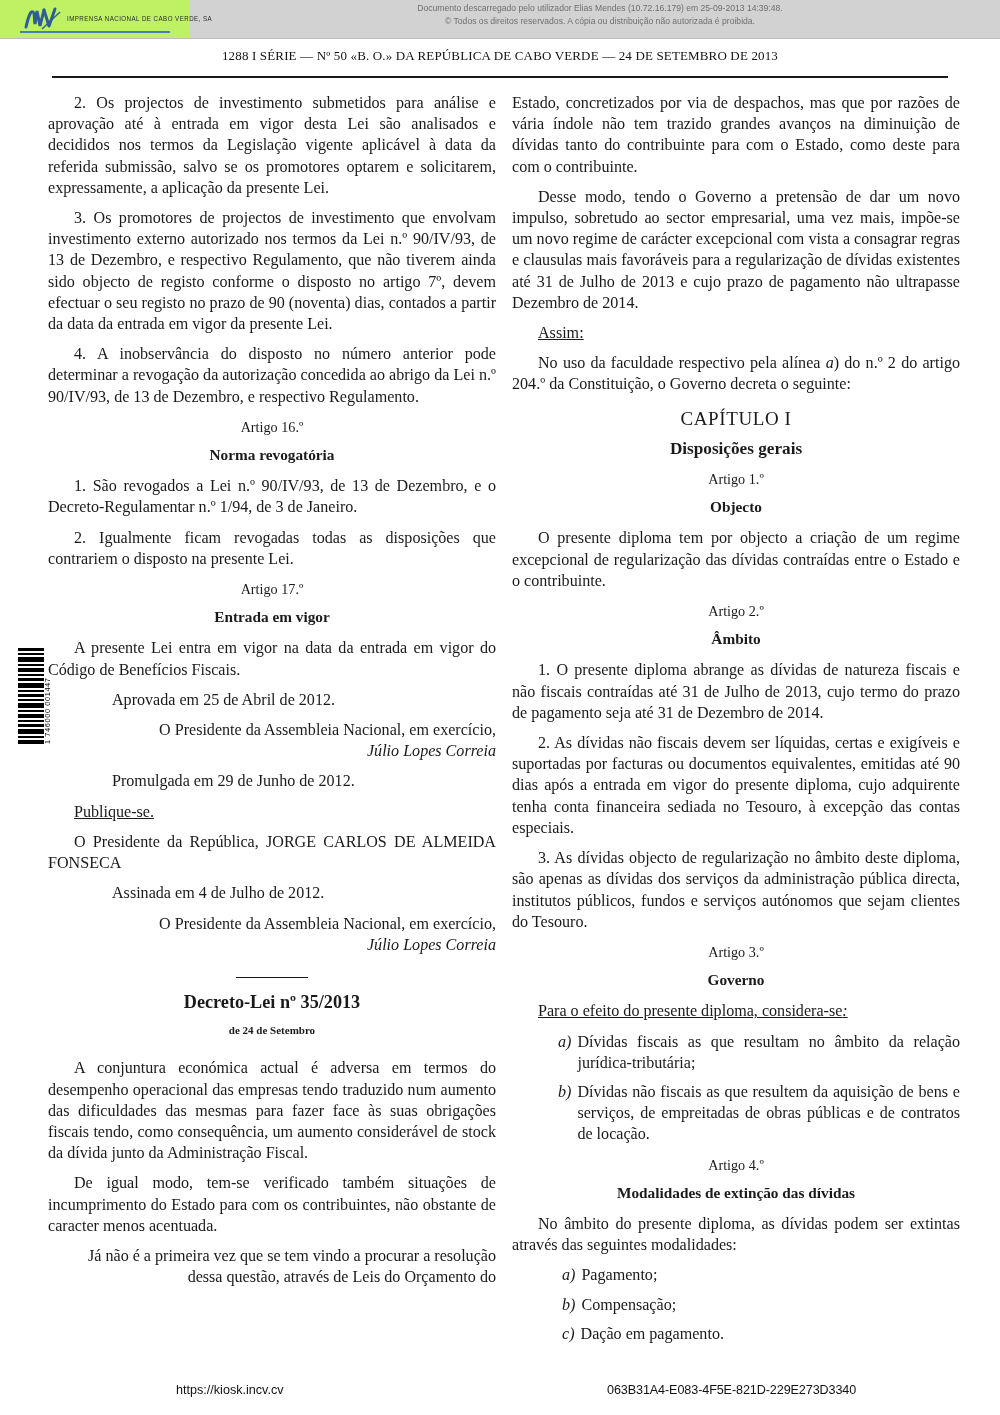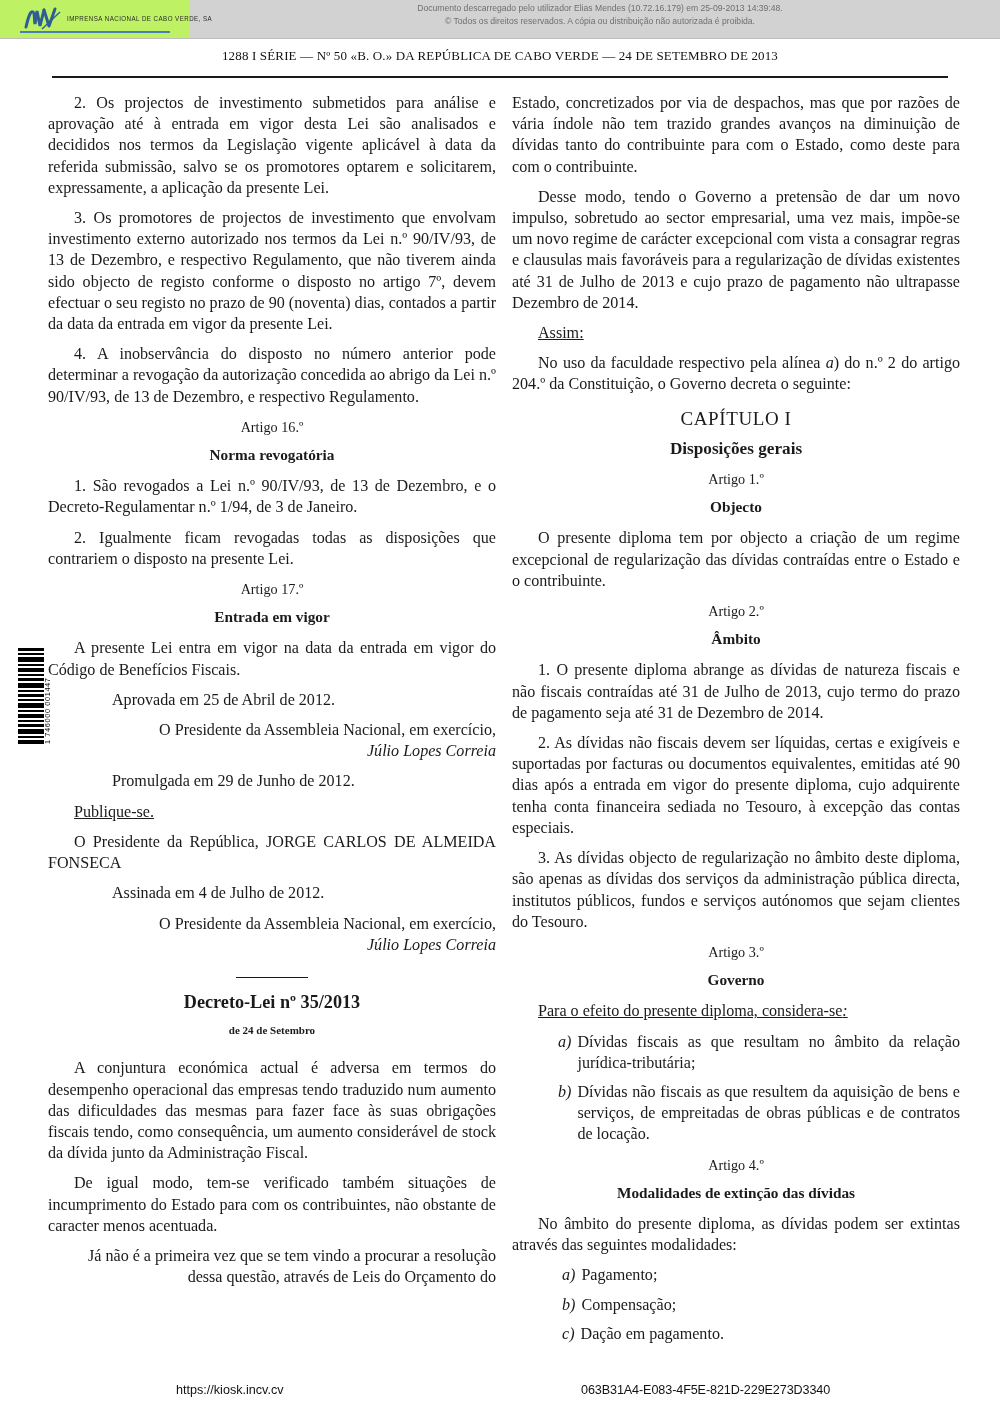--- a/index.html
+++ b/index.html
@@ -235,21 +235,21 @@
   .footer-url {
     position: absolute;
     left: 176px;
     top: 1383px;
     font-family: "Liberation Sans", sans-serif;
     font-size: 12.6px;
     color: #111;
   }
   .footer-uuid {
     position: absolute;
-    left: 581px;
+    left: 607px;
     top: 1383px;
     font-family: "Liberation Sans", sans-serif;
     font-size: 12.6px;
     letter-spacing: -0.1px;
     color: #111;
   }
 </style>
 </head>
 <body>
 

